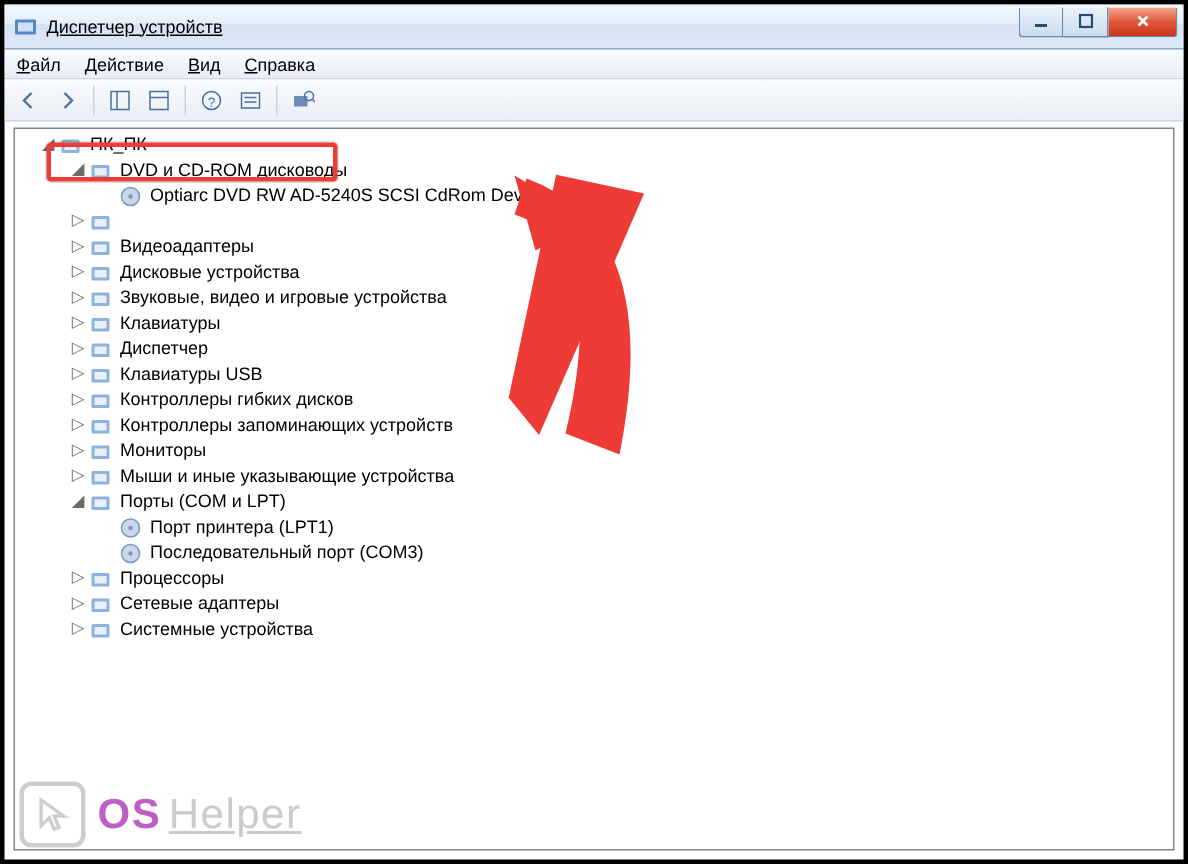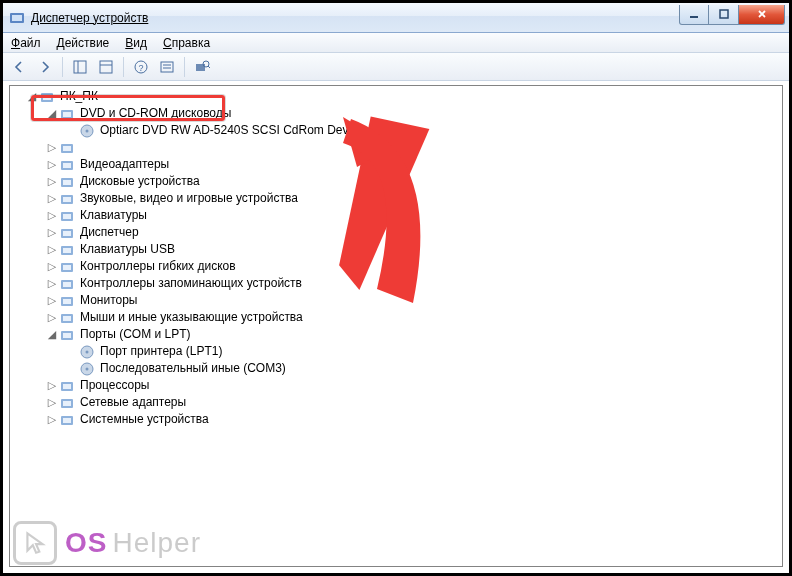--- a/index.html
+++ b/index.html
@@ -40,21 +40,21 @@
 
 .highlight { position:absolute; border:3px solid #ee3b36; border-radius:3px; pointer-events:none; box-shadow:0 0 0 1px rgba(0,0,0,.15);}
 
 .arrow { position:absolute; width:160px; height:200px; pointer-events:none;}
 .arrow svg { width:100%; height:100%; }
 
 
 .watermark { position:absolute; left:10px; bottom:8px; display:flex; align-items:center; opacity:.7; font-size:28px; font-weight:300; letter-spacing:1px;}
 .watermark .cursor { width:44px; height:44px; border:3px solid #b9b9b9; border-radius:8px; display:flex; align-items:center; justify-content:center; margin-right:8px;}
 .watermark .os { color:#a21caf; font-weight:600; margin-right:5px;}
-.watermark .hl { color:#b6b6b6; }
+.watermark .hl { color:#b6b6b6;text-decoration:underline; }
 </style>
 </head>
 <body>
 
 <div class="titlebar">
   <span class="icon">
     <svg viewBox="0 0 16 16">
         <rect x="1" y="3" width="14" height="10" rx="1" fill="#5b86c4"></rect>
         <rect x="3" y="5" width="10" height="6" fill="#cfe1f7"></rect>
       </svg>
@@ -300,21 +300,21 @@
             <span class="nlabel">Порт принтера (LPT1)</span>
           </div>
           <div class="node">
             <span class="exp"></span>
             <span class="nico">
               <svg viewBox="0 0 16 16" width="16" height="16">
                 <circle cx="8" cy="8" r="6" fill="#c9d7e8" stroke="#7a99c0"></circle>
                 <circle cx="8" cy="8" r="1.5" fill="#7a99c0"></circle>
               </svg>
             </span>
-            <span class="nlabel">Последовательный иные (COM3)</span>
+            <span class="nlabel">Последовательный порт (COM3)</span>
           </div>
         </div>
         <div class="node">
           <span class="exp">▷</span>
           <span class="nico">
             <svg viewBox="0 0 16 16" width="16" height="16">
               <rect x="2" y="4" width="12" height="9" rx="1" fill="#8fb2dc"></rect>
               <rect x="4" y="6" width="8" height="5" fill="#e7f0fb"></rect>
             </svg>
           </span>

